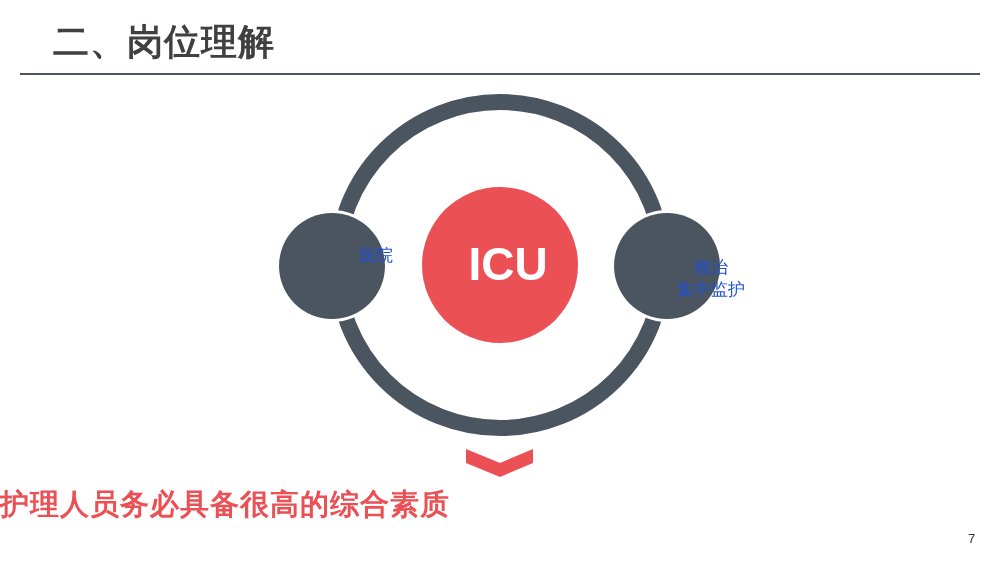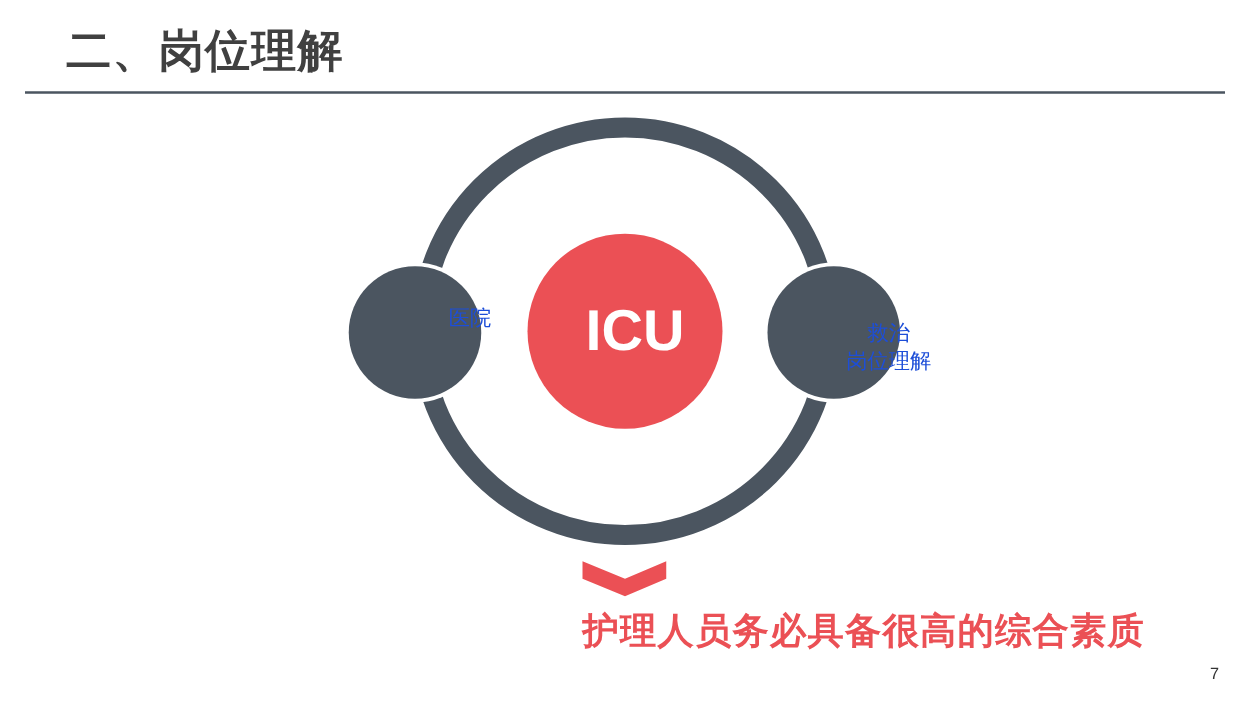--- a/index.html
+++ b/index.html
@@ -21,21 +21,21 @@
     .node-label {
       position: absolute; text-align: center; color: #1d4ed8;
       font-size: 17px; line-height: 22px; padding-left: 44px;
     }
     .icu-label {
       position: absolute; left: 422px; top: 236px; width: 172px; text-align: center;
       font-family: "Liberation Sans", sans-serif;
       font-size: 46px; font-weight: bold; color: #ffffff; line-height: 56px;
     }
     .conclusion {
-      position: absolute; left: 0; top: 484px; width: 916px; text-align: right;
+      position: absolute; left: 0; top: 484px; width: 916px; text-align: left;
       font-size: 29px; font-weight: bold; color: #eb5055; line-height: 40px;
       letter-spacing: 1px;
     }
     .page-num {
       position: absolute; left: 968px; top: 531px;
       font-family: "Liberation Sans", sans-serif;
       font-size: 13px; color: #333333;
     }
   </style>
 </head>
@@ -55,18 +55,18 @@
 </svg>
 
 <div class="icu-label">ICU</div>
 
 <div class="node-label" style="left:279px; top:244px; width:106px;">
   <div>医院</div>
 </div>
 
 <div class="node-label" style="left:614px; top:244px; width:106px;margin-top:12px;">
   <div>救治</div>
-  <div>岗位理解</div>
+  <div>集中监护</div>
 </div>
 
 <div class="conclusion">护理人员务必具备很高的综合素质</div>
 
 <div class="page-num">7</div>
 
 </body></html>

